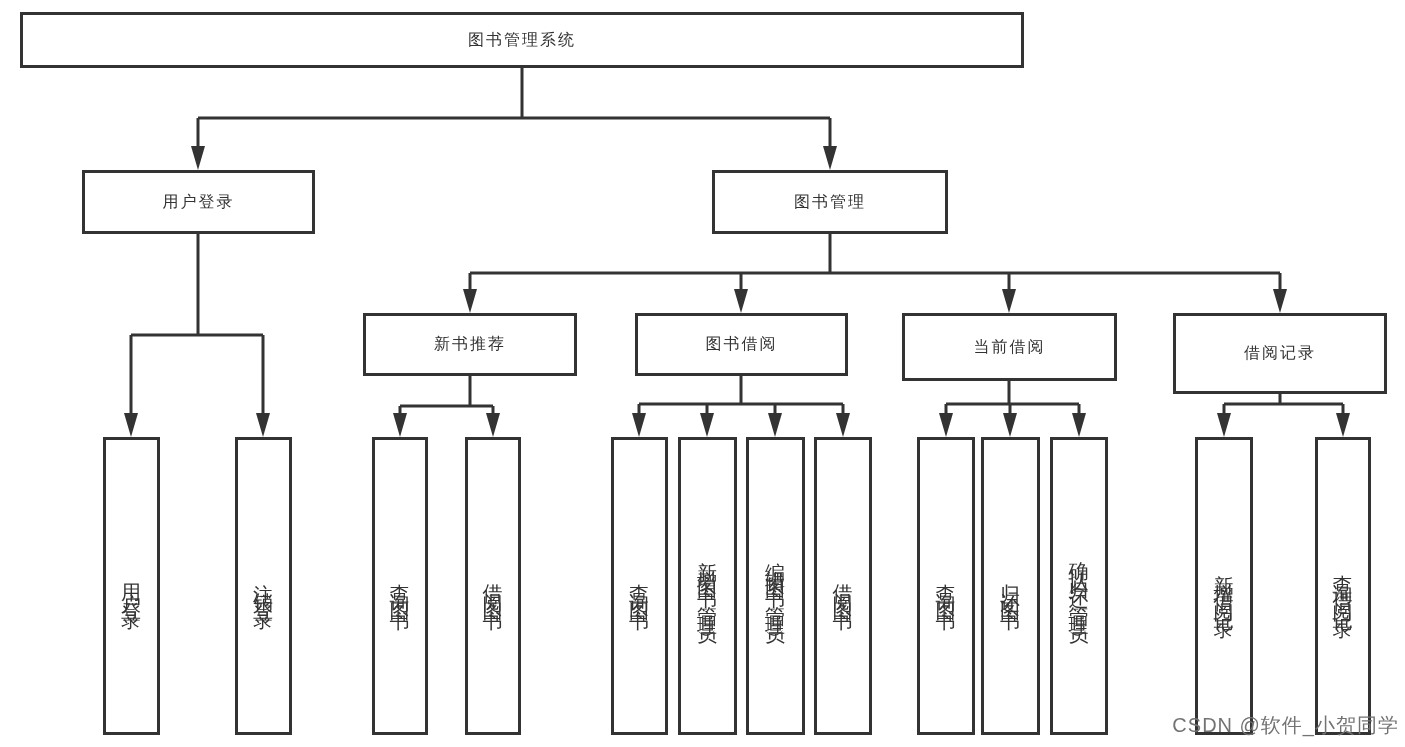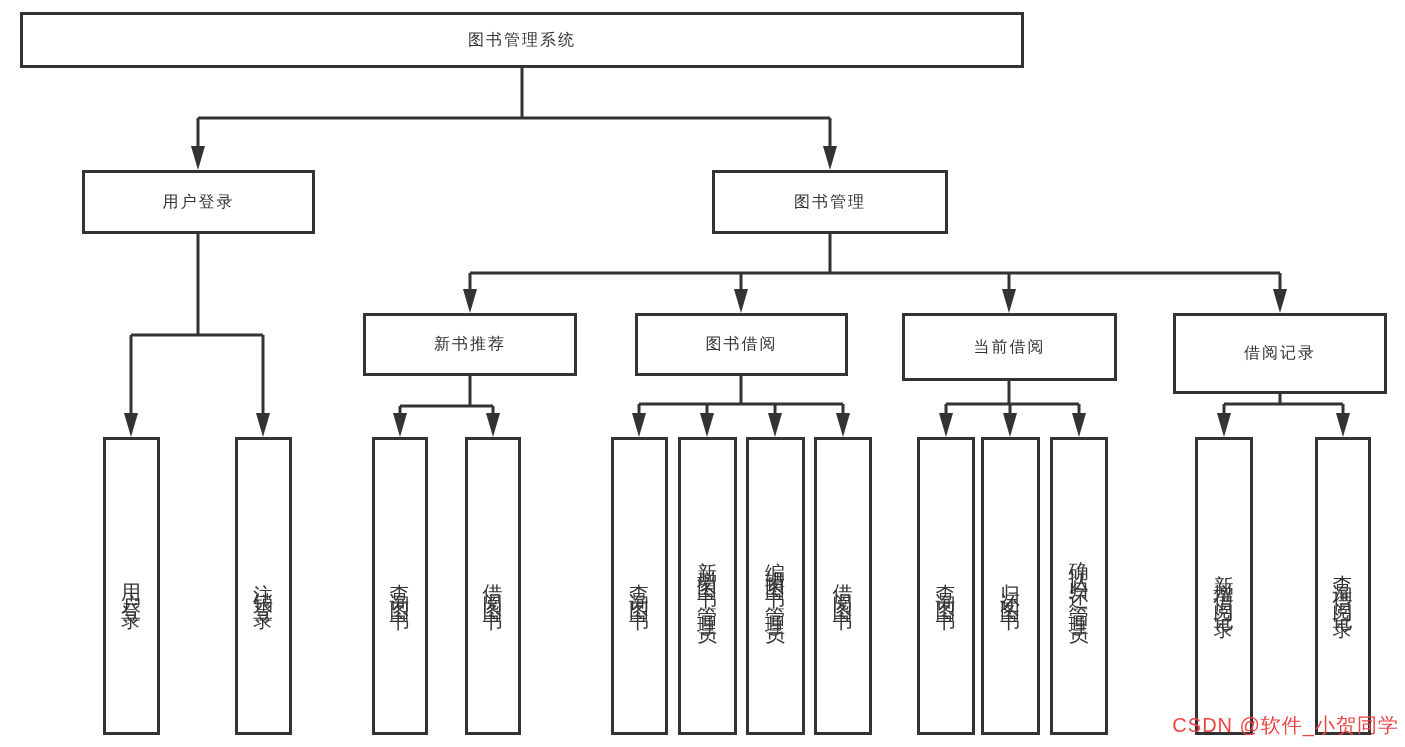--- a/index.html
+++ b/index.html
@@ -28,21 +28,21 @@
     font-size:20px;
     letter-spacing:9px;
     line-height:1;
   }
   .watermark{
     position:absolute;
     right:6px;
     bottom:8px;
     font-size:20px;
     letter-spacing:1px;
-    color:#ef4444;
+    color:#737373;
     white-space:nowrap;
   }
 </style>
 </head>
 <body>
 
 <div class="canvas">
 
   <svg class="edges" width="1405" height="747" viewBox="0 0 1405 747" fill="none" xmlns="http://www.w3.org/2000/svg">
     <g stroke="#333333" stroke-width="3">

